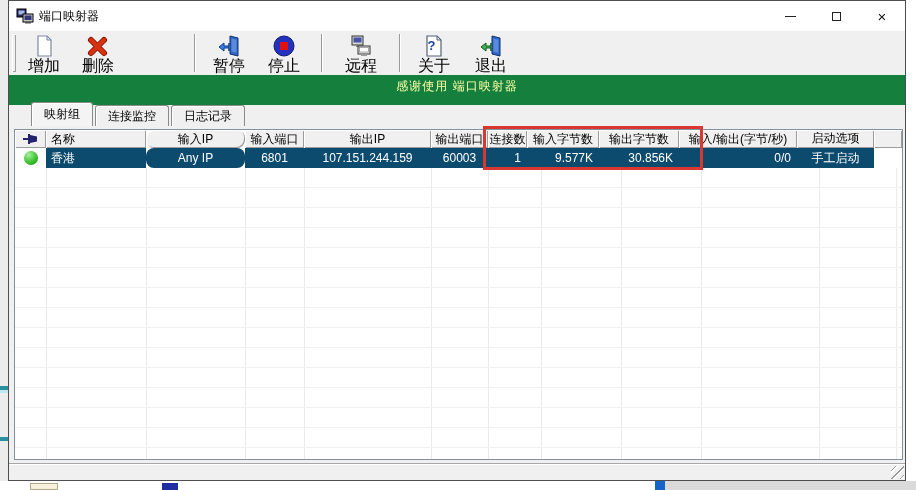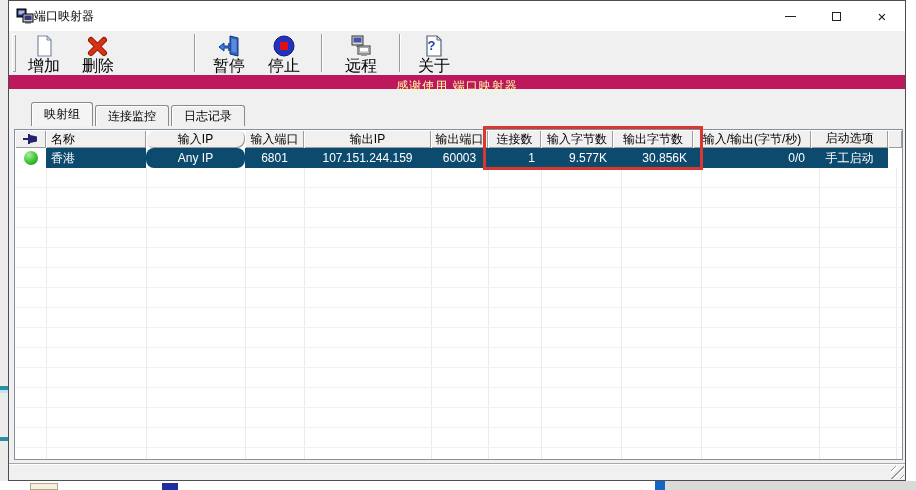--- a/index.html
+++ b/index.html
@@ -19,40 +19,40 @@
   .bg-ic4 { position:absolute; left:665px; top:481px; width:251px; height:9px; background:#dadada; }
 
   
   .window { position:absolute; left:8px; top:0; width:898px; height:481px;
     background:#f0f0f0; border:1px solid #4e4e4e; }
 
   
   .titlebar { position:absolute; left:0; top:0; right:0; height:30px; background:#fff;
     display:flex; align-items:center; }
   .app-icon { width:18px; height:16px; margin-left:7px; }
-  .title-text { margin-left:0; font-size:12px; }
+  .title-text { margin-left:5px; font-size:12px; }
   .win-controls { position:absolute; right:0; top:0; height:30px; display:flex; }
   .win-btn { width:46px; height:30px; display:flex; align-items:center; justify-content:center; cursor:default; }
   .glyph-min { width:11px; height:1px; background:#222; }
   .glyph-max { width:9px; height:9px; border:1px solid #222; }
   .glyph-close { font-size:15px; font-weight:400; color:#111; line-height:1; }
 
   
   .toolbar { position:absolute; left:0; top:30px; right:0; height:44px; background:#f0f0f0; }
   .gripper { position:absolute; left:3px; top:3px; width:4px; height:38px;
     box-shadow: inset 1px 1px 0 #ffffff, inset -1px -1px 0 #a0a0a0; }
   .tb-btn { position:absolute; top:1px; width:54px; height:42px; display:flex;
     flex-direction:column; align-items:center; justify-content:center; gap:1px; }
   .tb-btn svg { width:24px; height:24px; display:block; }
   .tb-label { font-size:16px; line-height:13px; white-space:nowrap; }
   .tb-sep { position:absolute; top:3px; width:2px; height:38px;
     border-left:1px solid #9a9a9a; border-right:1px solid #ffffff; }
 
   
-  .banner { position:absolute; left:0; top:74px; right:0; height:14px; background:#be185d;
+  .banner { position:absolute; left:0; top:74px; right:0; height:30px; background:#15803d;
     color:#ffffa6; text-align:center; line-height:23px; font-size:12px; letter-spacing:1px; }
 
   
   .tabbar { position:absolute; left:2px; top:100px; height:25px; display:flex; align-items:flex-end; gap:2px;padding-left:20px; }
   .tab { background:#f0f0f0; border:1px solid #8a8a8a; border-bottom:none;
     border-radius:3px 3px 0 0; box-shadow: inset 1px 1px 0 #fff;
     padding:0 12px; height:21px; line-height:20px; font-size:12px; white-space:nowrap; }
   .tab.active { height:24px; line-height:23px; background:#f4f4f4; position:relative; z-index:2; }
 
   
@@ -67,21 +67,21 @@
   .hfill { flex:1 1 auto; }
   .lv-row { display:flex; height:20px; }
   .cell { height:20px; flex:0 0 auto; display:flex; align-items:center; justify-content:center;
     font-size:12px; white-space:nowrap; overflow:hidden; }
   .cell.sel { background:#0c4a6e; color:#fff; }
   .cell.left { justify-content:flex-start; padding-left:5px; }
   .cell.right { justify-content:flex-end; padding-right:6px; }
   .status-dot { width:14px; height:14px; border-radius:50%;
     background: radial-gradient(circle at 34% 28%, #a6f0a0, #3dc230 55%, #1e8f18 95%); }
   .c0{width:31px;} .c1{width:100px;} .c2{width:99px;border-radius:8px;} .c3{width:59px;} .c4{width:127px;}
-  .c5{width:57px;} .c6{width:53px;} .c7{width:72px;} .c8{width:80px;} .c9{width:118px;} .c10{width:77px;font-family:Liberation Mono, monospace;}
+  .c5{width:57px;} .c6{width:39px;} .c7{width:72px;} .c8{width:80px;} .c9{width:118px;} .c10{width:77px;font-family:Liberation Mono, monospace;}
   .empty-grid { position:absolute; left:0; top:38px; right:0; bottom:0;
     background-image:
       repeating-linear-gradient(to bottom, transparent 0 19px, #f1f1f1 19px 20px),
       linear-gradient(#ebebeb,#ebebeb), linear-gradient(#ebebeb,#ebebeb), linear-gradient(#ebebeb,#ebebeb),
       linear-gradient(#ebebeb,#ebebeb), linear-gradient(#ebebeb,#ebebeb), linear-gradient(#ebebeb,#ebebeb),
       linear-gradient(#ebebeb,#ebebeb), linear-gradient(#ebebeb,#ebebeb), linear-gradient(#ebebeb,#ebebeb),
       linear-gradient(#ebebeb,#ebebeb), linear-gradient(#ebebeb,#ebebeb);
     background-repeat: repeat, no-repeat, no-repeat, no-repeat, no-repeat, no-repeat, no-repeat,
       no-repeat, no-repeat, no-repeat, no-repeat, no-repeat;
     background-size: auto, 1px 100%, 1px 100%, 1px 100%, 1px 100%, 1px 100%, 1px 100%,
@@ -193,20 +193,28 @@
 
     <div class="tb-btn" style="left:398px">
       <svg viewBox="0 0 24 24">
         <path d="M5 2h10l4 4v16H5z" fill="#ffffff" stroke="#55627a" stroke-width="1.2"></path>
         <path d="M15 2l4 4h-4z" fill="#dce6f4" stroke="#55627a" stroke-width="1"></path>
         <text x="9.5" y="16" font-size="13" font-weight="bold" fill="#1a3fae" text-anchor="middle" font-family="Liberation Sans, sans-serif">?</text>
       </svg>
       <span class="tb-label">关于</span>
     </div>
 
+    <div class="tb-btn" style="left:455px">
+      <svg viewBox="0 0 24 24">
+        <path d="M13 2l8 2v18l-8-2z" fill="#2f66c8" stroke="#10306e" stroke-width="1"></path>
+        <path d="M14.5 4.5l5 1.2v13l-5-1.2z" fill="#5a8ade"></path>
+        <path d="M12 9v3h-5V9l-5 4 5 4v-3h5v3z" fill="#44b052" stroke="#0b5a20" stroke-width="1"></path>
+      </svg>
+      <span class="tb-label">退出</span>
+    </div>
   </div>
 
   <div class="banner">感谢使用 端口映射器</div>
 
   <div class="tabbar">
     <div class="tab active">映射组</div>
     <div class="tab">连接监控</div>
     <div class="tab">日志记录</div>
   </div>
 

